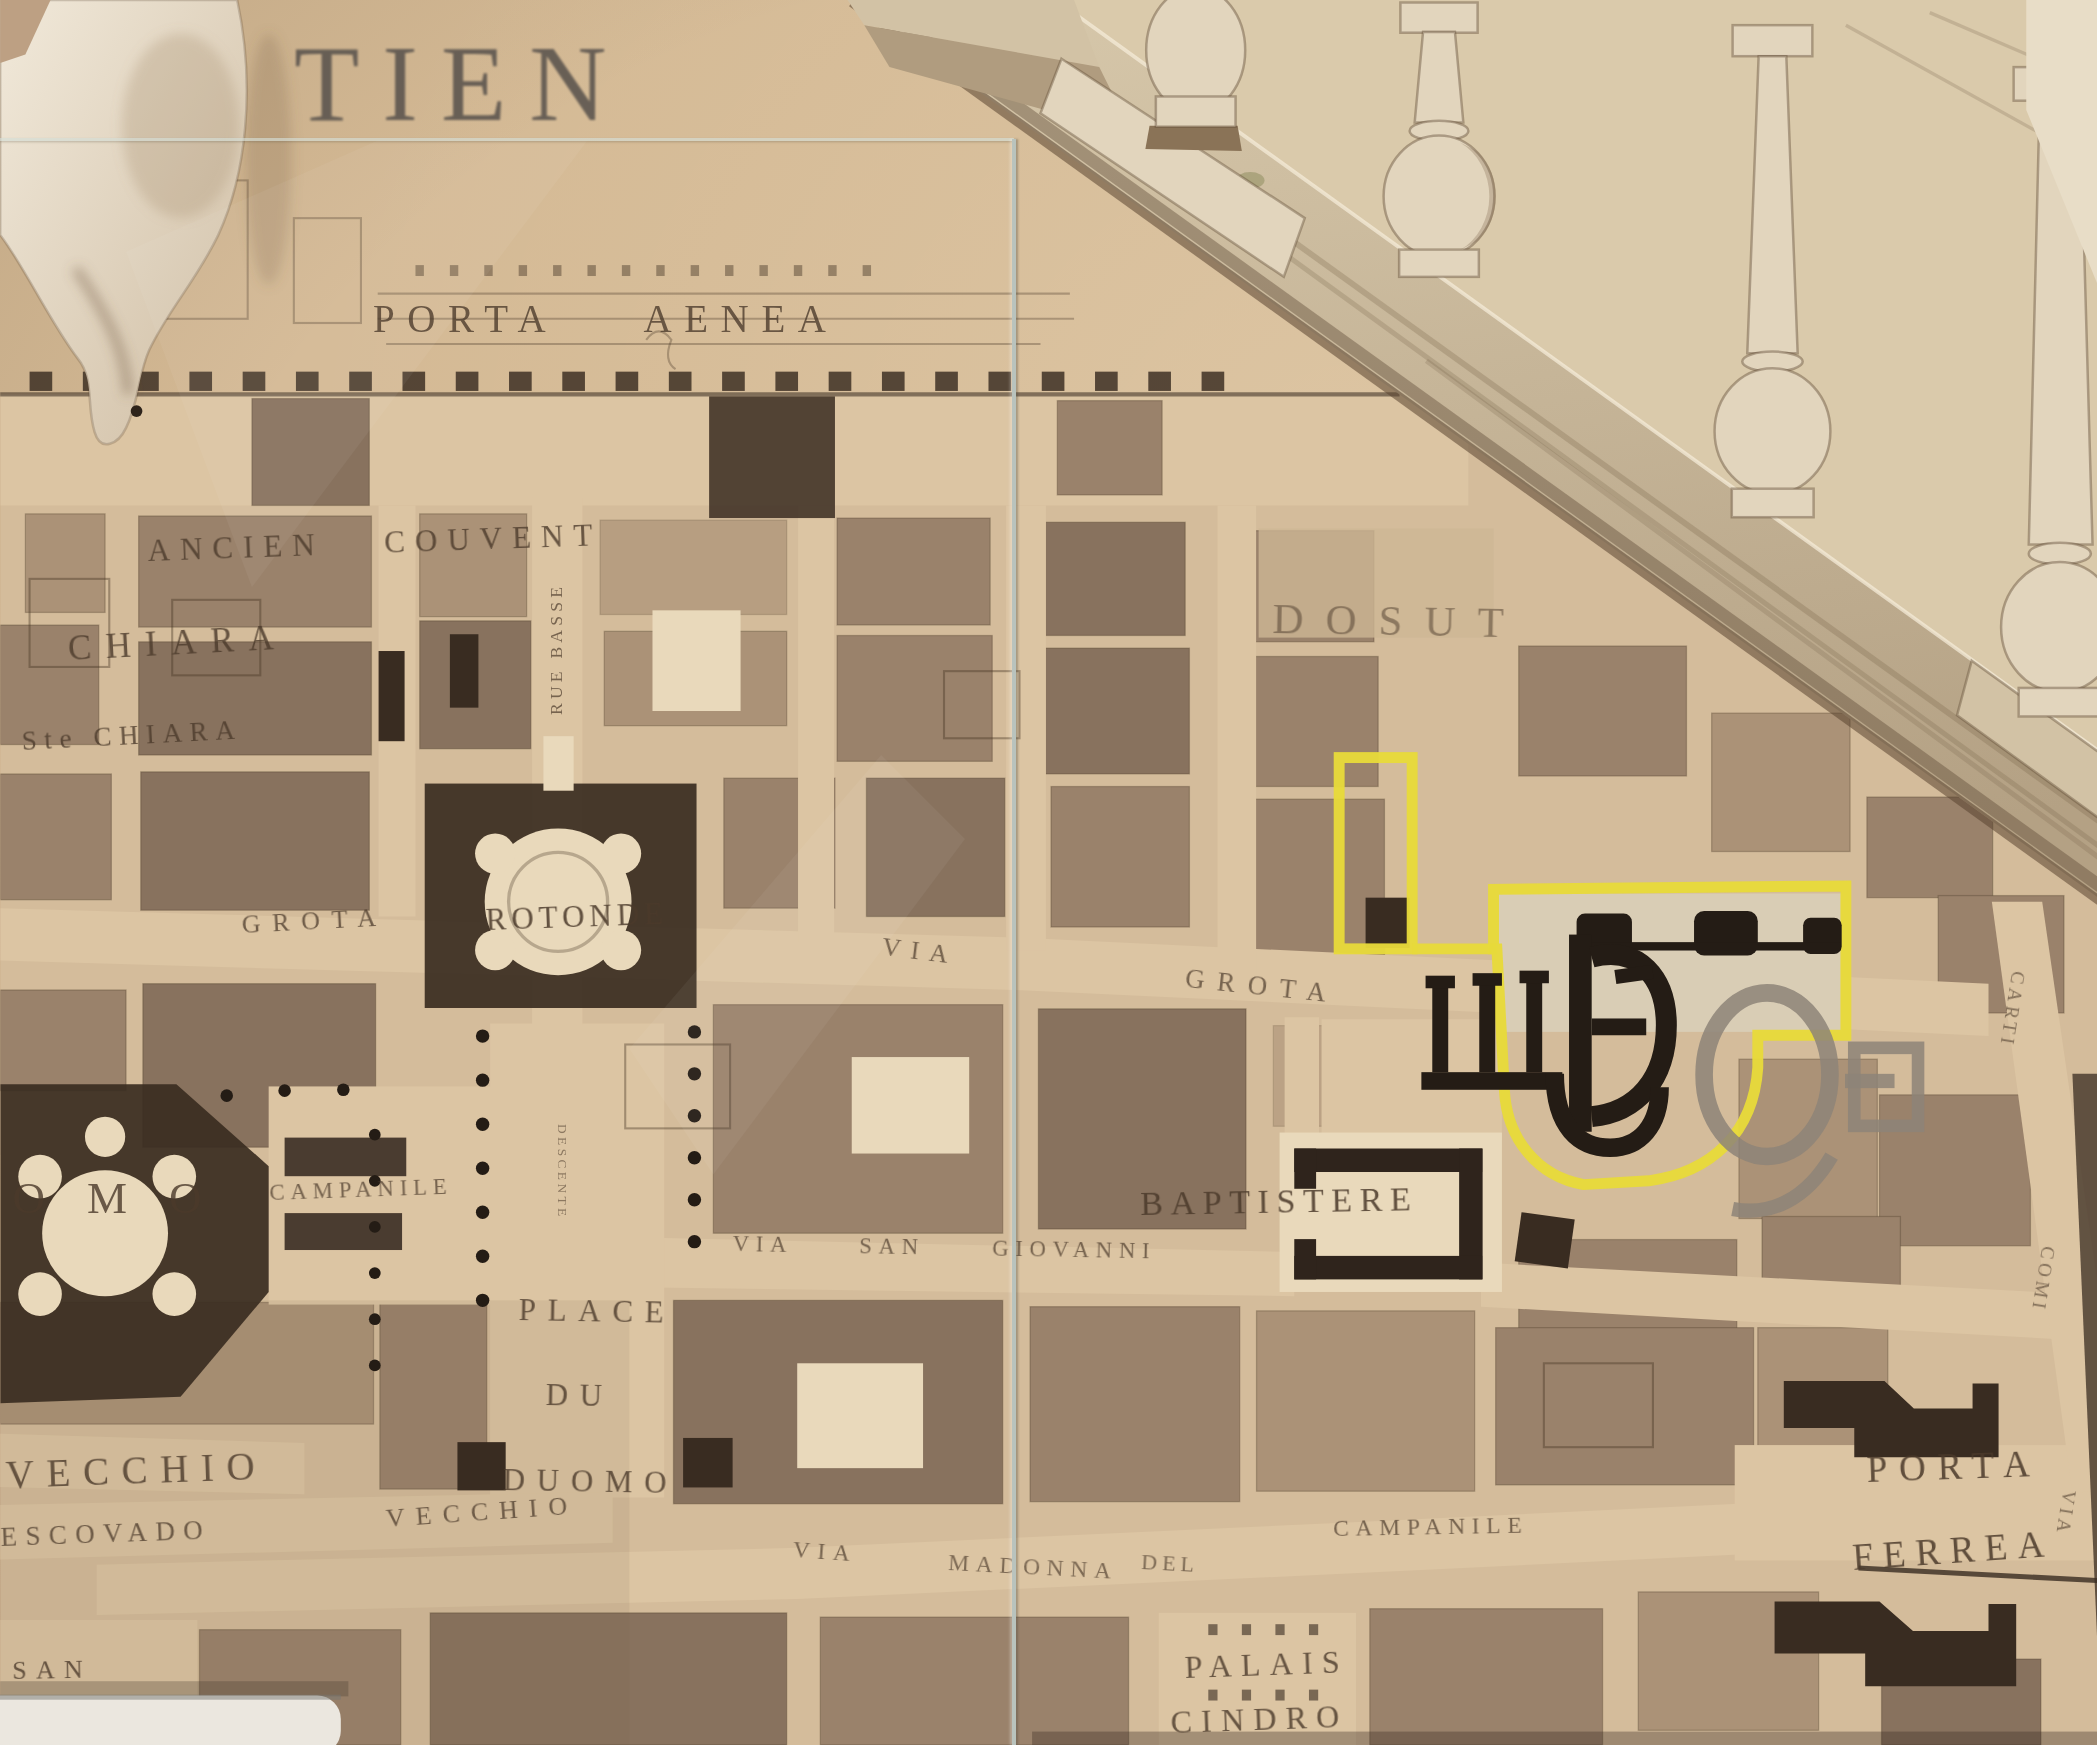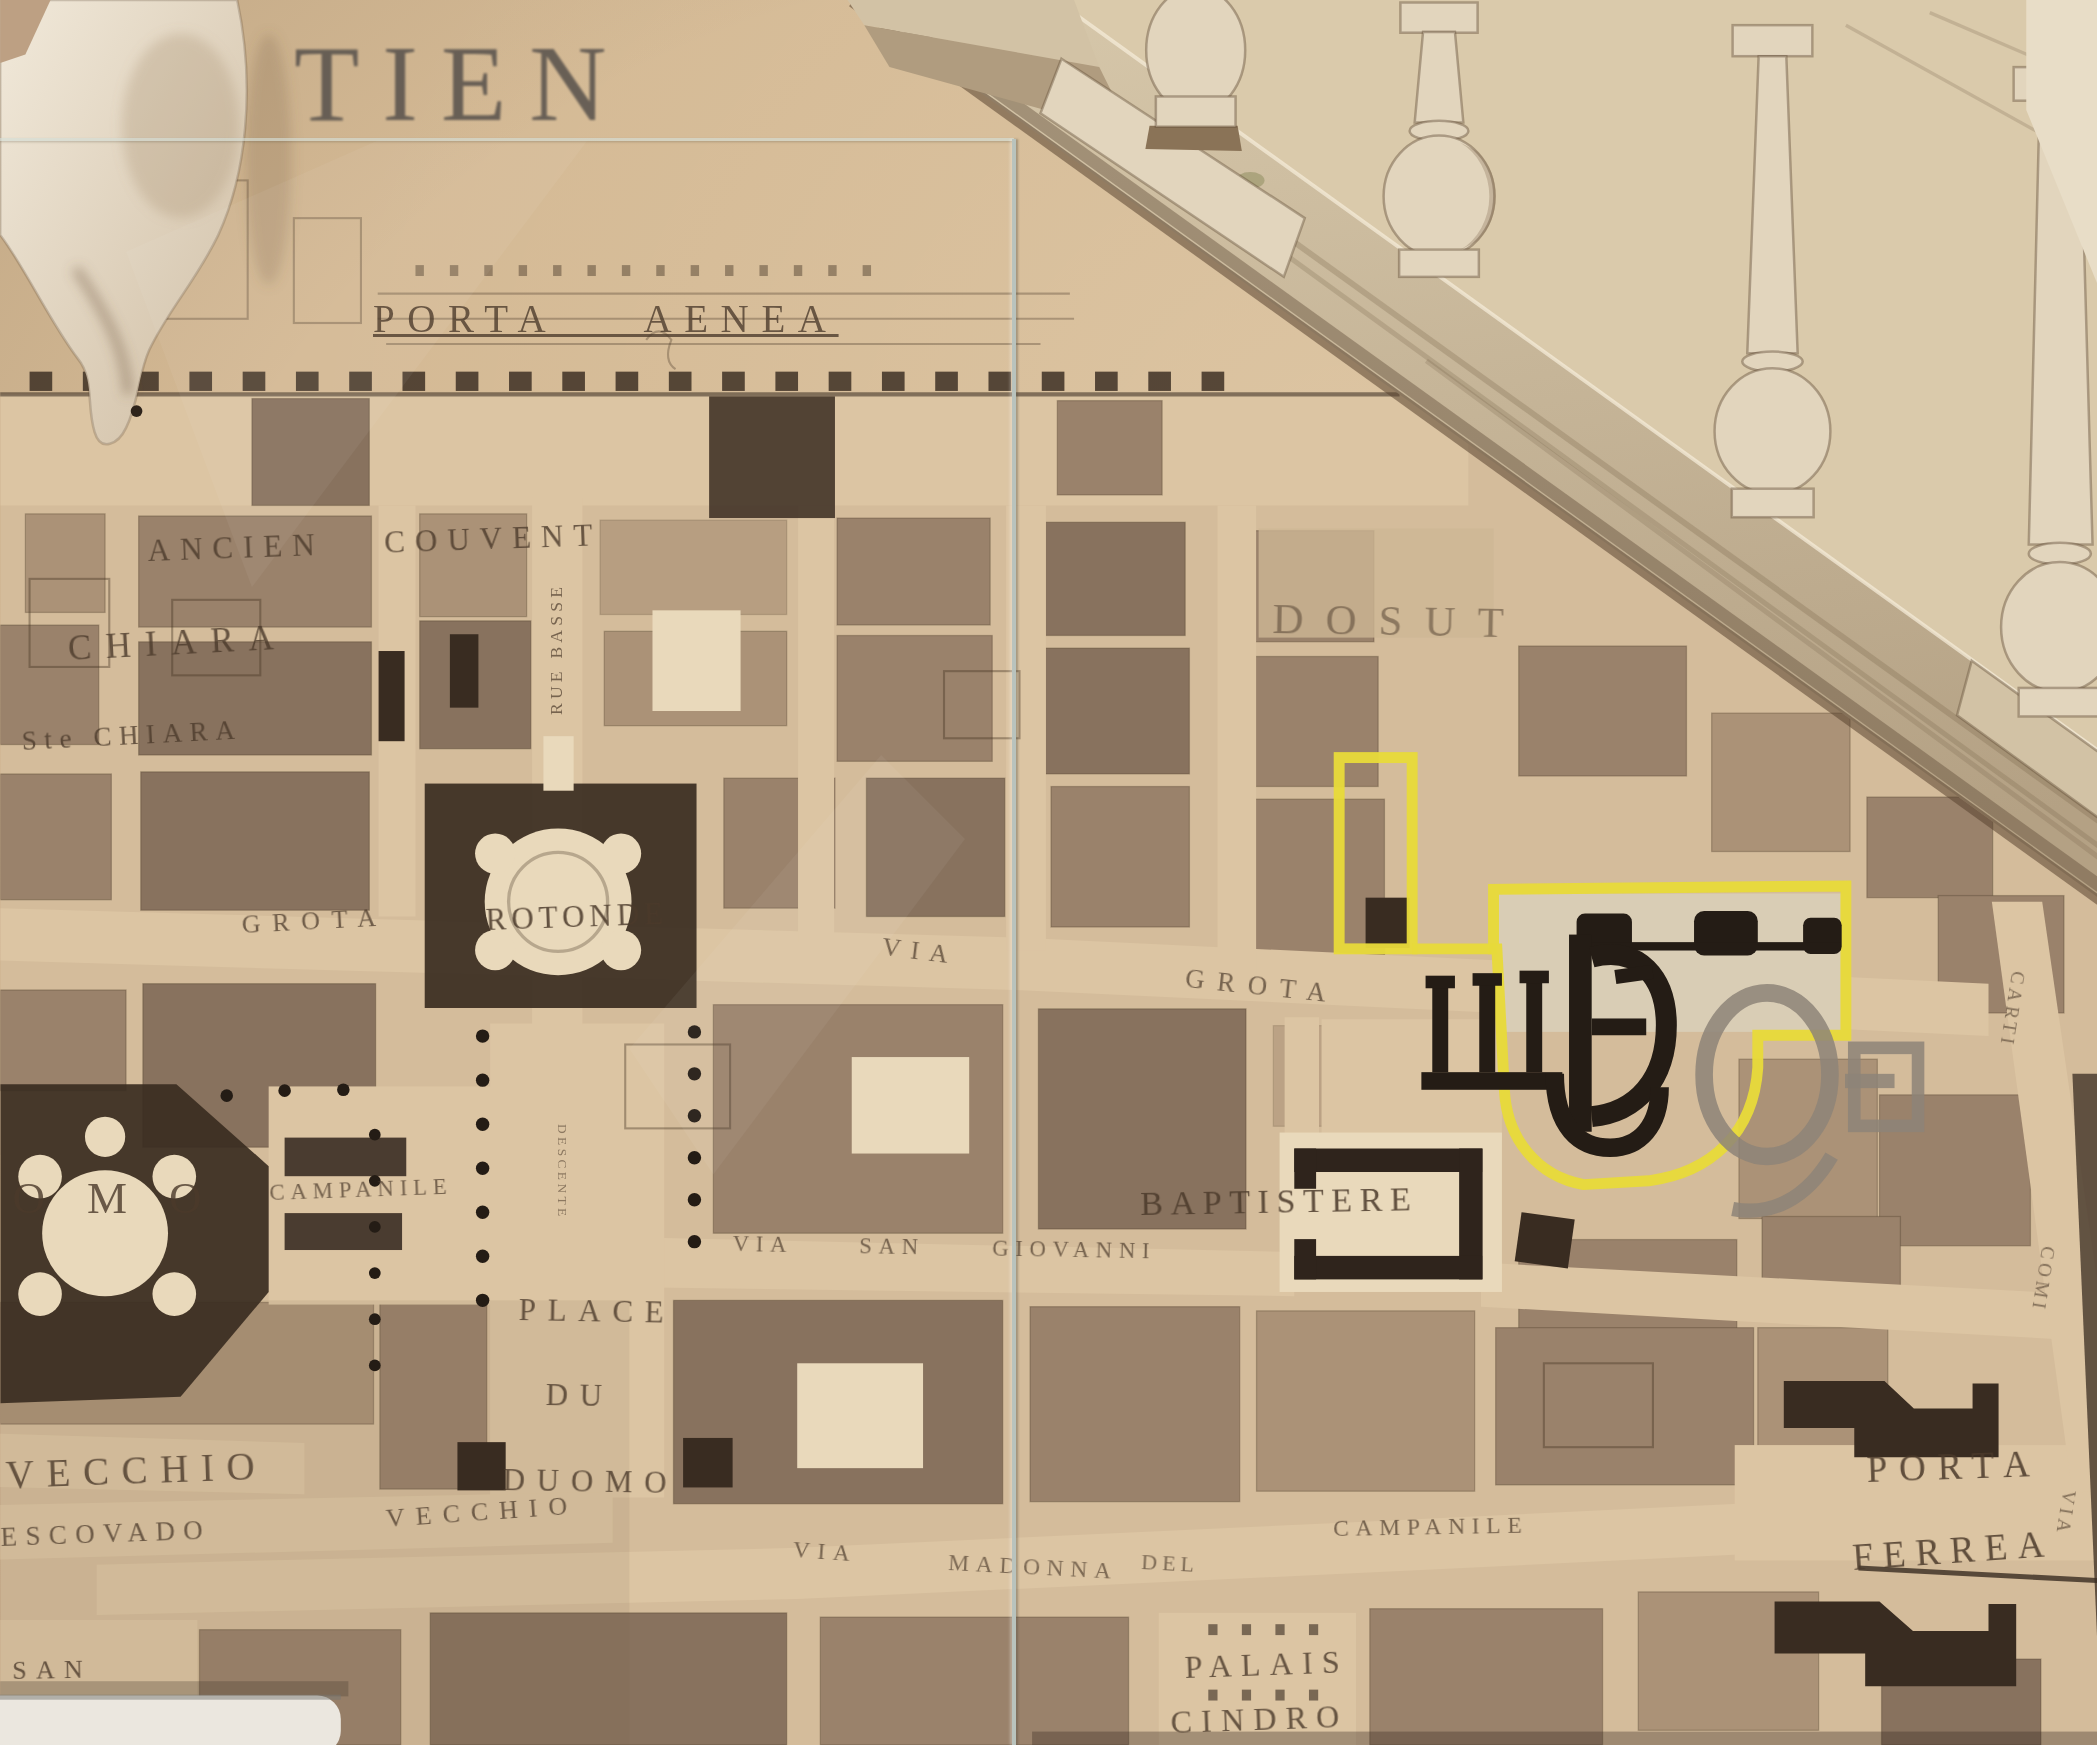--- a/index.html
+++ b/index.html
@@ -396,21 +396,21 @@
 
   <g>
     <rect x="0" y="4008" width="830" height="36" fill="rgba(60,50,40,.28)"></rect>
     <rect x="-60" y="4042" width="872" height="140" rx="56" fill="#ebe7df"></rect>
     <rect x="-60" y="4040" width="872" height="12" fill="rgba(120,120,115,.5)"></rect>
   </g>
 </svg>
 
 <div id="map-labels">
       <span class="maplabel" style="left: 294px; top: 23px; font-size: 107px; letter-spacing: 23px; opacity: 0.85; color: rgb(86, 80, 75); filter: blur(1px);">TIEN</span>
-      <span class="maplabel" style="left: 373px; top: 296px; font-size: 39px; letter-spacing: 12.6px; word-spacing: 67px; opacity: 0.78; text-decoration: underline;">PORTA AENEA</span>
+      <span class="maplabel" style="left: 373px; top: 296px; font-size: 39px; letter-spacing: 12.6px; word-spacing: 67px; opacity: 0.78;">PORTA AENEA</span>
       <span class="maplabel" style="left: 147px; top: 533px; font-size: 31px; letter-spacing: 10px; word-spacing: 42px; opacity: 0.8; transform: rotate(-2deg);">ANCIEN COUVENT</span>
       <span class="maplabel" style="left: 67px; top: 629px; font-size: 35px; letter-spacing: 14.3px; opacity: 0.8; transform: rotate(-3deg);">CHIARA</span>
       <span class="maplabel" style="left: 21px; top: 726px; font-size: 27px; letter-spacing: 7.6px; opacity: 0.8; transform: rotate(-3deg);">Ste CHIARA</span>
       <span class="maplabel" style="left: 546px; top: 715px; font-size: 17.6px; letter-spacing: 4.2px; opacity: 0.7; transform: rotate(-90deg);">RUE BASSE</span>
       <span class="maplabel" style="left: 241px; top: 910px; font-size: 26px; letter-spacing: 11.7px; opacity: 0.75; transform: rotate(-3deg);">GROTA</span>
       <span class="maplabel" style="left: 485px; top: 902px; font-size: 31px; letter-spacing: 5px; opacity: 0.85; transform: rotate(-2deg);">ROTONDE</span>
       <span class="maplabel" style="left: 1273px; top: 594px; font-size: 43px; letter-spacing: 22px; opacity: 0.5; transform: rotate(1deg);">DOSUT</span>
       <span class="maplabel" style="left: 884px; top: 932px; font-size: 26px; letter-spacing: 10px; opacity: 0.7; transform: rotate(7deg);">VIA</span>
       <span class="maplabel" style="left: 1187px; top: 963px; font-size: 27px; letter-spacing: 12.6px; opacity: 0.7; transform: rotate(6deg);">GROTA</span>
       <span class="maplabel" style="left: 1140px; top: 1185px; font-size: 34px; letter-spacing: 7.6px; opacity: 0.85; transform: rotate(-1deg);">BAPTISTERE</span>

